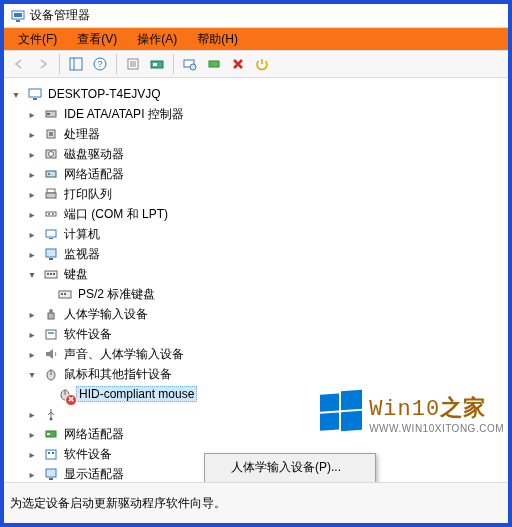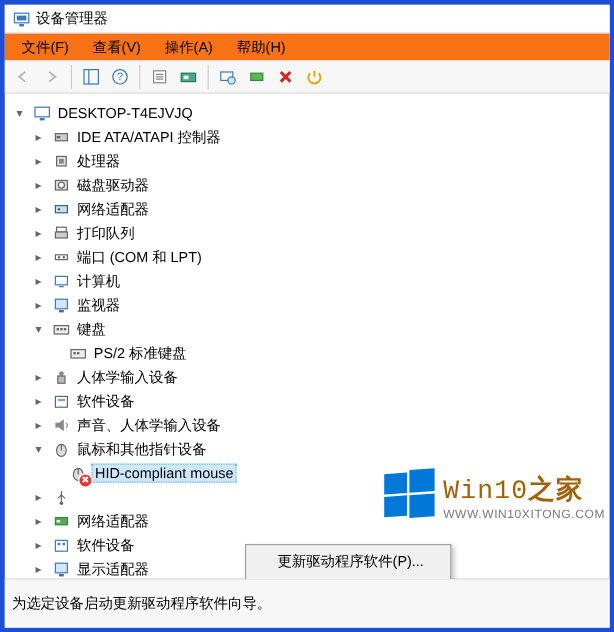--- a/index.html
+++ b/index.html
@@ -371,21 +371,21 @@
         <span class="expander">▸</span>
         <span class="nicon">
           <svg width="14" height="14">
             <path d="M2 5 L5 5 L9 2 L9 12 L5 9 L2 9 Z" fill="#888"></path>
           </svg>
         </span>
         <span class="label">音频输入和输出</span>
       </div>
 
     <div class="ctxmenu">
-      <div class="mi">更新驱动程序软件(P)...</div>
+      <div class="mi">人体学输入设备(P)...</div>
       <div class="mi">卸载(U)</div>
 
     </div>
 
     <div class="watermark">
       <svg class="winlogo" viewBox="0 0 48 48">
         <rect x="3" y="6" width="19" height="17" fill="#0078d7" transform="skewY(-4)"></rect>
         <rect x="24" y="4" width="21" height="19" fill="#0078d7" transform="skewY(-4)"></rect>
         <rect x="3" y="25" width="19" height="17" fill="#0078d7" transform="skewY(-4)"></rect>
         <rect x="24" y="25" width="21" height="19" fill="#0078d7" transform="skewY(-4)"></rect>

